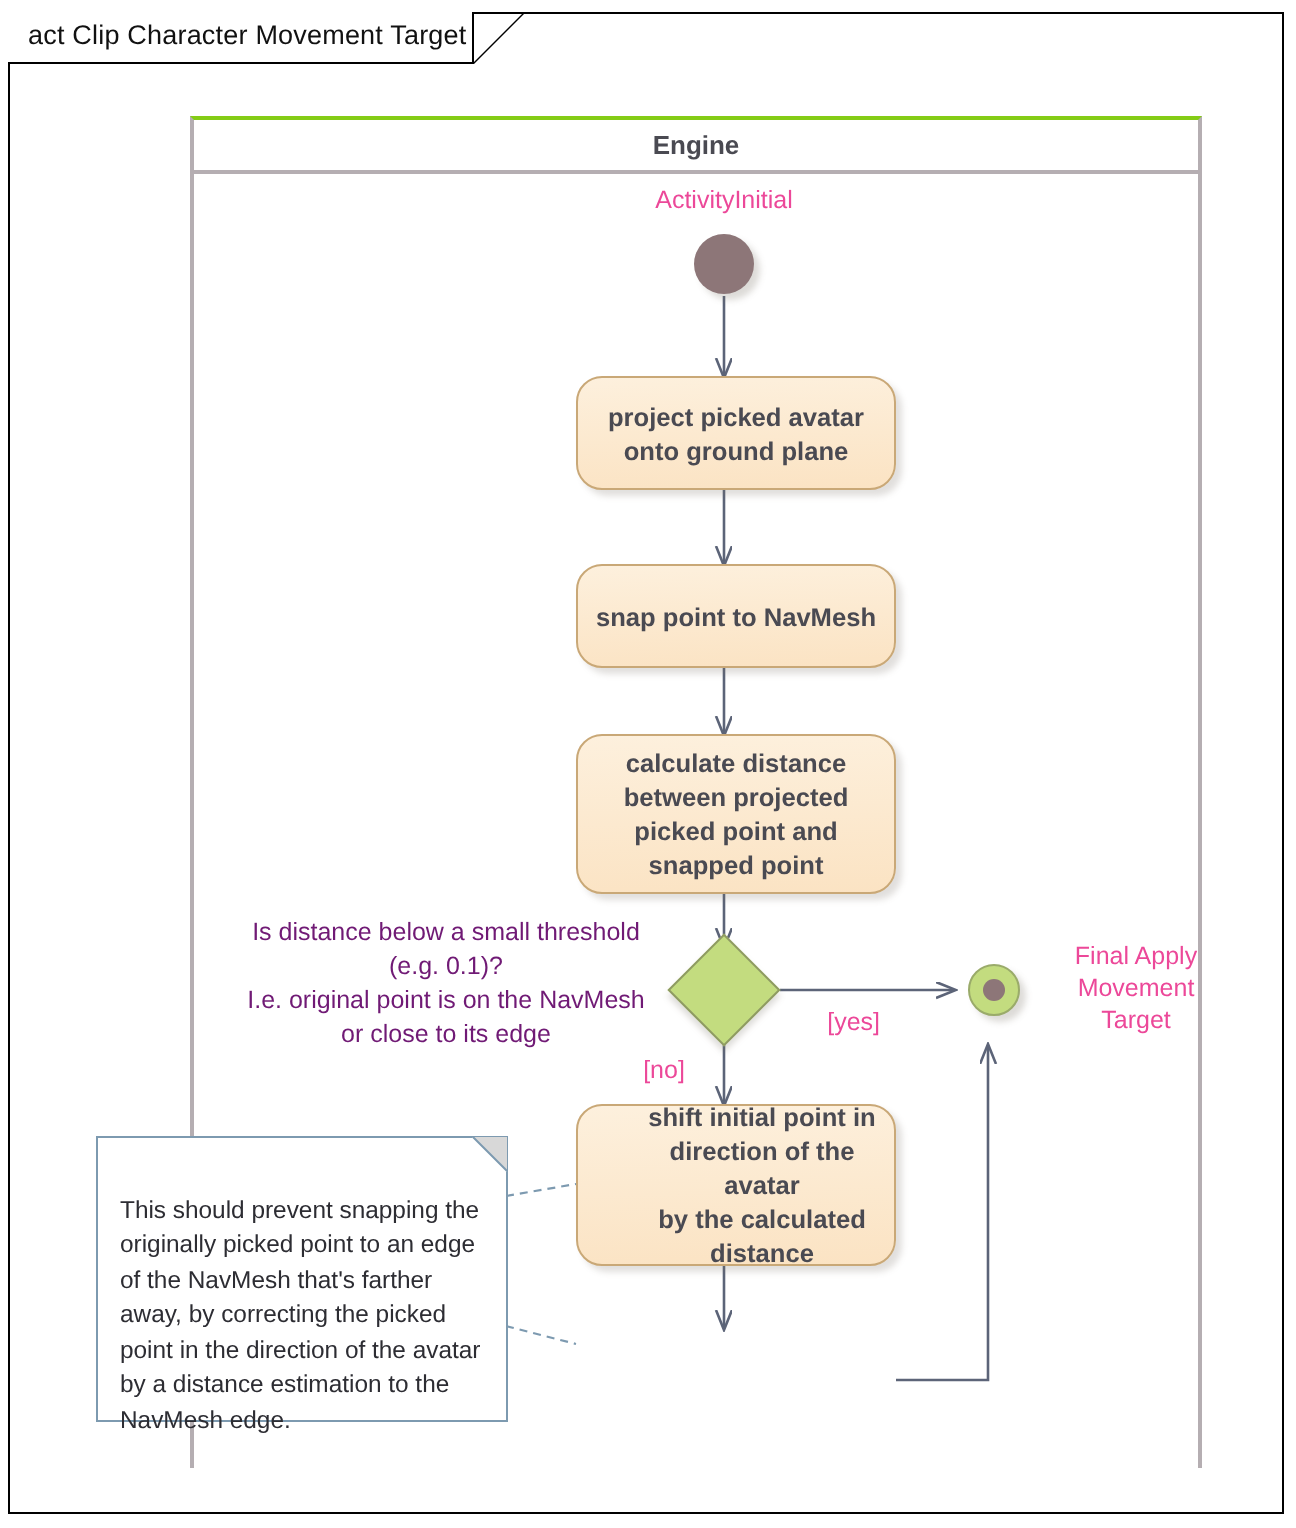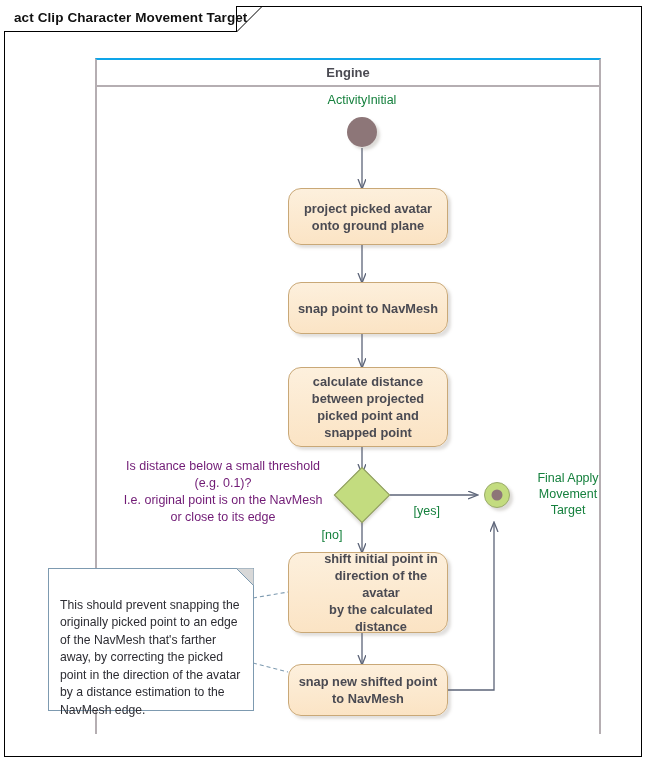--- a/index.html
+++ b/index.html
@@ -59,37 +59,37 @@
     width: 26px;
     height: 26px;
     overflow: hidden;
   }
   .title-tab-slant svg { display: block; }
   .title-text {
     position: absolute;
     left: 10px;
     top: 4px;
     font-size: 13.5px;
-    font-weight: bold;
+    font-weight: normal;
     color: #111111;
     white-space: nowrap;
     letter-spacing: 0.1px;
   }
 
   
   .partition {
     position: absolute;
     left: 95px;
     top: 58px;
     width: 506px;
     height: 676px;
     box-sizing: border-box;
     border-left: 2px solid #b5aeb2;
     border-right: 2px solid #b5aeb2;
-    border-top: 2px solid #0ea5e9;
+    border-top: 2px solid #84cc16;
     background: transparent;
   }
   .partition-header {
     position: absolute;
     left: 0;
     top: 0;
     width: 100%;
     height: 27px;
     box-sizing: border-box;
     border-bottom: 2px solid #b5aeb2;
@@ -100,21 +100,21 @@
   .partition-title {
     font-size: 13px;
     font-weight: bold;
     color: #4a4a52;
   }
 
   
   .label {
     position: absolute;
     font-size: 12.5px;
-    color: #15803d;
+    color: #ec4899;
     text-align: center;
     line-height: 16px;
     white-space: pre-line;
   }
   .guard-label {
     position: absolute;
     font-size: 12.5px;
     color: #701a75;
     text-align: center;
     line-height: 17px;
@@ -296,22 +296,20 @@
   </div>
   <div class="label" style="left:516px; top:470px; width:104px;">Final Apply
 Movement
 Target</div>
 
   <div class="action" style="left:288px; top:552px; width:160px; height:81px;padding-left:32px;">shift initial point in
 direction of the avatar
 by the calculated
 distance</div>
 
-  <div class="action" style="left:288px; top:664px; width:160px; height:52px;">snap new shifted point
-to NavMesh</div>
 
   <div class="note" style="left:48px; top:568px; width:206px; height:143px;">
     <span>This should prevent snapping the originally picked point to an edge of the NavMesh that's farther away, by correcting the picked point in the direction of the avatar by a distance estimation to the NavMesh edge.</span>
     <svg class="note-fold" viewBox="0 0 18 18">
       <path d="M0,0 L18,18 L0,18 Z" fill="#ffffff"></path>
       <path d="M18,0 L18,18 L0,0 Z" fill="#d8d8d8" stroke="#7d9ab0" stroke-width="1"></path>
     </svg>
   </div>
 
 </div>

